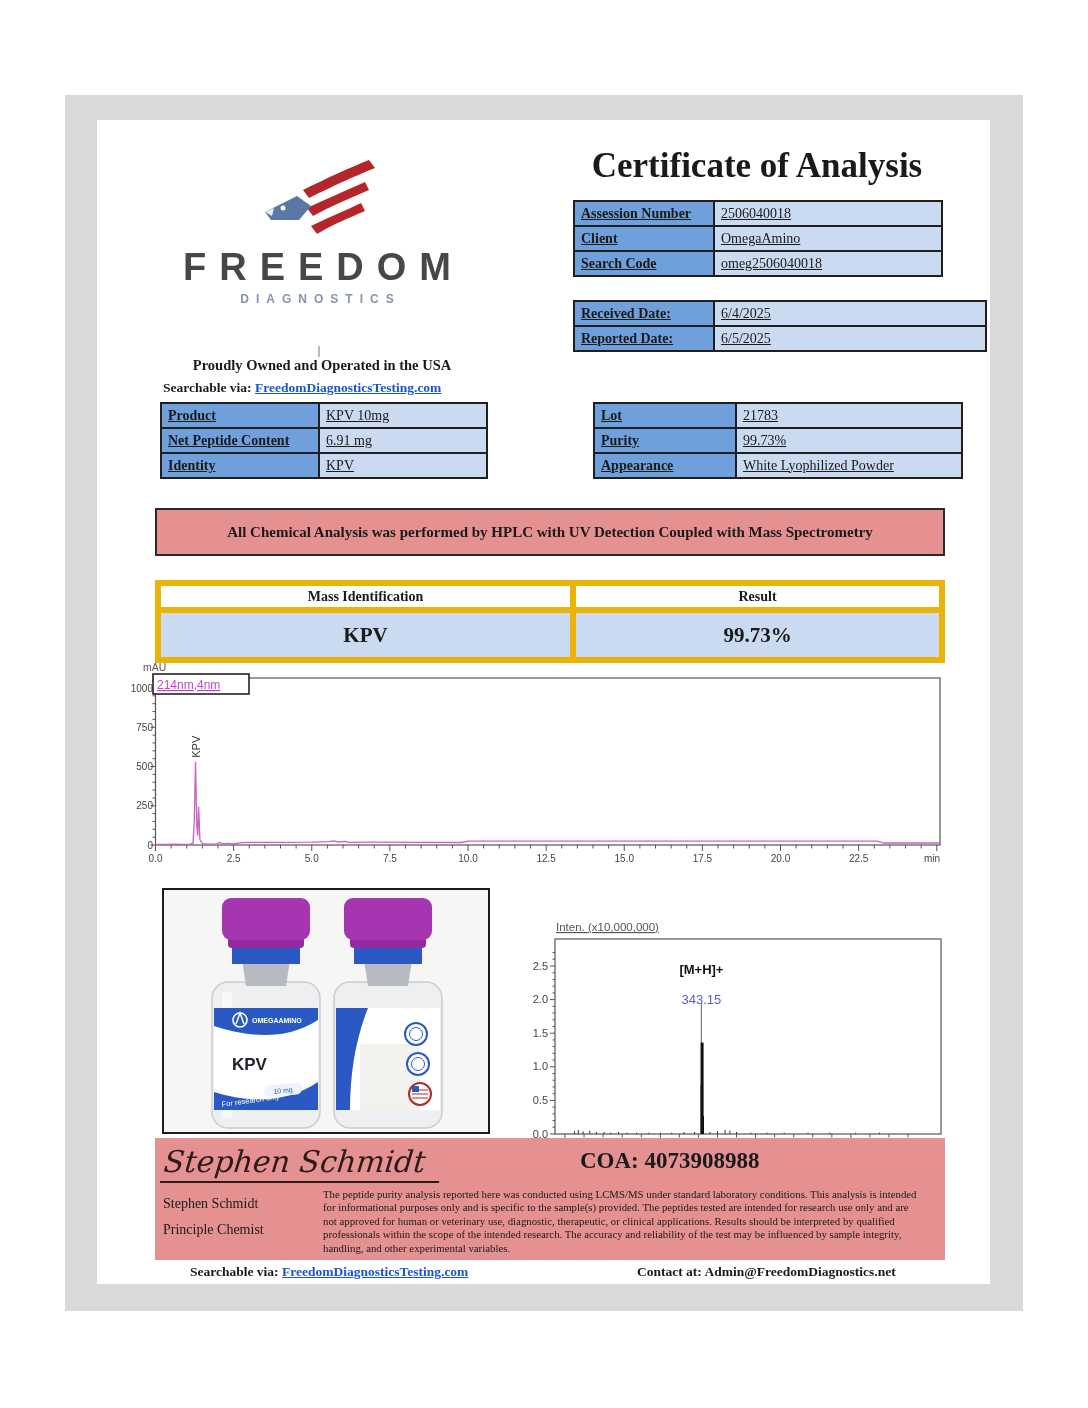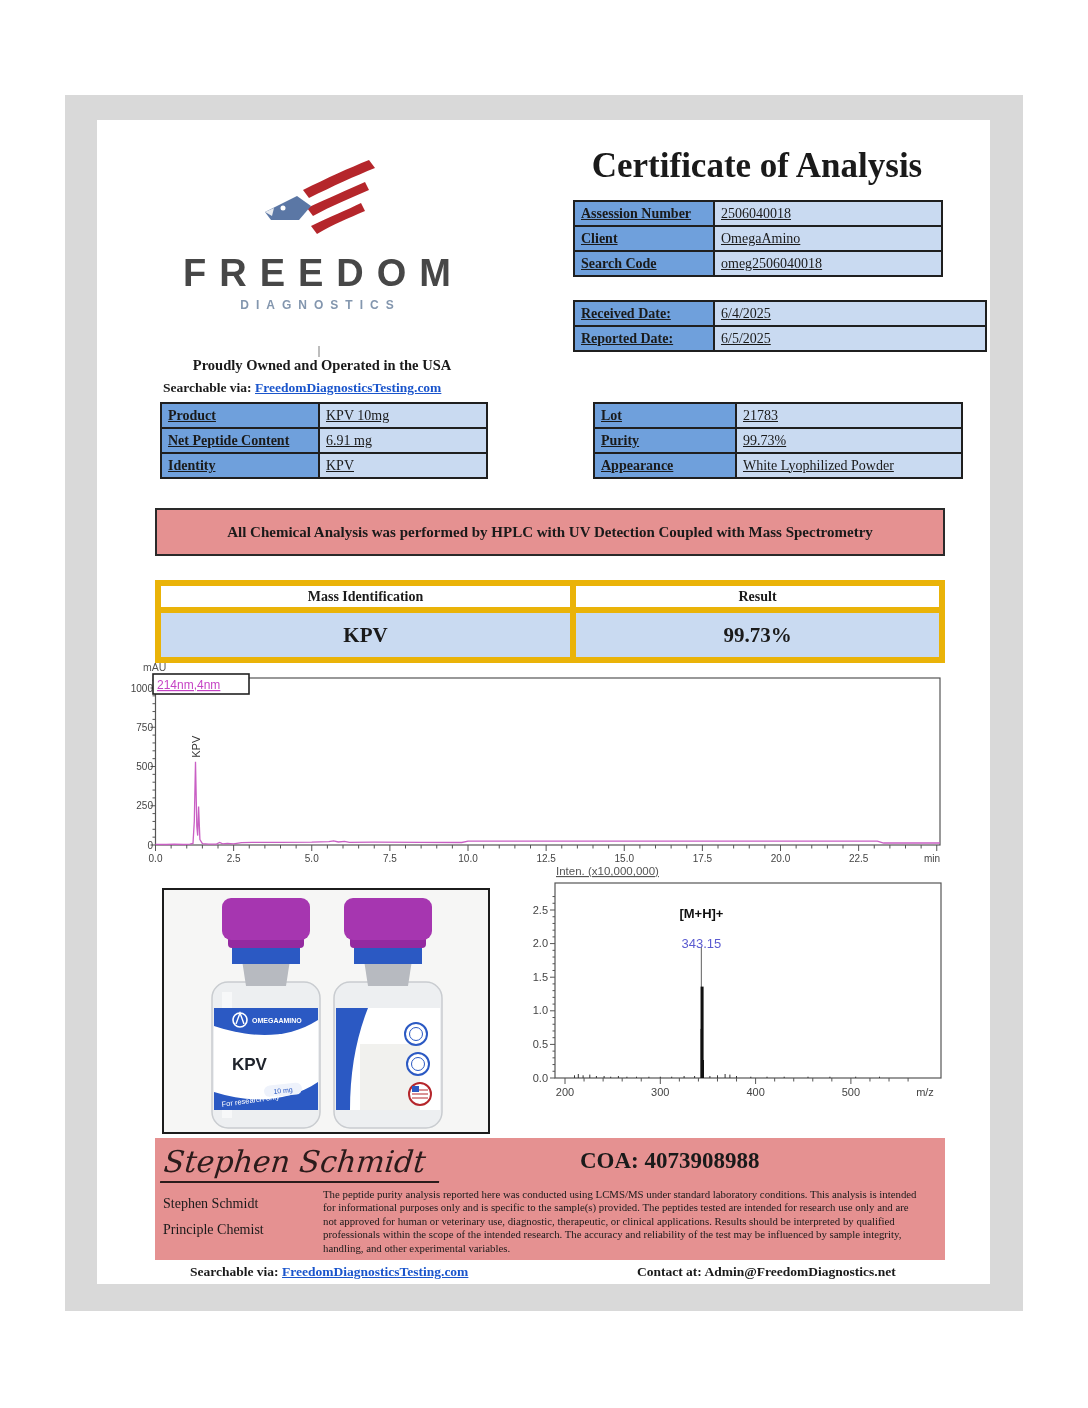--- a/index.html
+++ b/index.html
@@ -7,21 +7,21 @@
     width:1088px; height:1408px; background:#ffffff; overflow:hidden;
     font-family:"Liberation Serif", serif; color:#1a1a1a; position:relative;
   }
   .frame { position:absolute; left:65px; top:95px; width:958px; height:1216px; background:var(--frame-bg,#d9d9d9); }
   .page  { position:absolute; left:32px; top:25px; width:893px; height:1164px; background:#ffffff; }
 
   
   .logo { position:absolute; left:70px; top:36px; width:300px; text-align:center; }
   .logo svg { display:block; margin:0 auto; }
   .brand { font-family:"Liberation Sans", sans-serif; font-weight:bold; font-size:38px;
-           letter-spacing:13px; color:#474747; margin-top:8px; text-indent:13px; }
+           letter-spacing:13px; color:#474747; margin-top:2px; text-indent:13px; }
   .brand-sub { font-family:"Liberation Sans", sans-serif; font-weight:bold; font-size:12px;
            letter-spacing:7px; color:#8396ae; margin-top:3px; text-indent:7px; }
   .logo-mark { position:absolute; left:221px; top:226px; width:2px; height:11px; background:#bdbdbd; }
 
   .title { position:absolute; left:440px; top:26px; width:440px; text-align:center;
            font-size:35px; font-weight:bold; }
 
   table.coa { border-collapse:collapse; table-layout:fixed; position:absolute; }
   table.coa td { border:2px solid #1f1f1f; font-size:14px; padding:1px 6px; height:25px;
                  vertical-align:middle; white-space:nowrap; overflow:hidden;text-decoration:underline; }
@@ -45,21 +45,21 @@
 
   table.mass { border-collapse:collapse; table-layout:fixed; position:absolute;
                left:58px; top:460px; width:790px; }
   table.mass td { border:6px solid #eab308; text-align:center; vertical-align:middle; }
   table.mass tr.mh td { height:27px; font-weight:bold; font-size:14px; background:#ffffff; }
   table.mass tr.mv td { height:50px; font-weight:bold; font-size:21px; background:var(--table-value-bg,#c9daf1); }
 
   .hplc { position:absolute; left:30px; top:540px; width:825px; height:235px; }
   .vials { position:absolute; left:65px; top:768px; width:328px; height:246px;
            border:2px solid #1c1c1c; background:#f6f6f5; }
-  .ms { position:absolute; left:430px; top:738px; width:430px; height:255px; }
+  .ms { position:absolute; left:430px; top:794px; width:430px; height:255px; }
 
   .sigbox { position:absolute; left:58px; top:1018px; width:790px; height:122px;
             background:var(--banner-bg,#e59191); }
   .script { position:absolute; left:7px; top:6px; font-size:30px; font-style:italic;
             font-family:"DejaVu Serif", serif; color:#2b1b1b; border-bottom:2px solid #2b1b1b;
             padding:0 16px 2px 2px; transform:skewX(-6deg); }
   .sname { position:absolute; left:8px; top:58px; font-size:14px; }
   .srole { position:absolute; left:8px; top:84px; font-size:14px; }
   .coa-num { position:absolute; left:425px; top:10px; font-size:23px; font-weight:bold; }
   .disclaimer { position:absolute; left:168px; top:50px; width:594px; font-size:10.8px;

